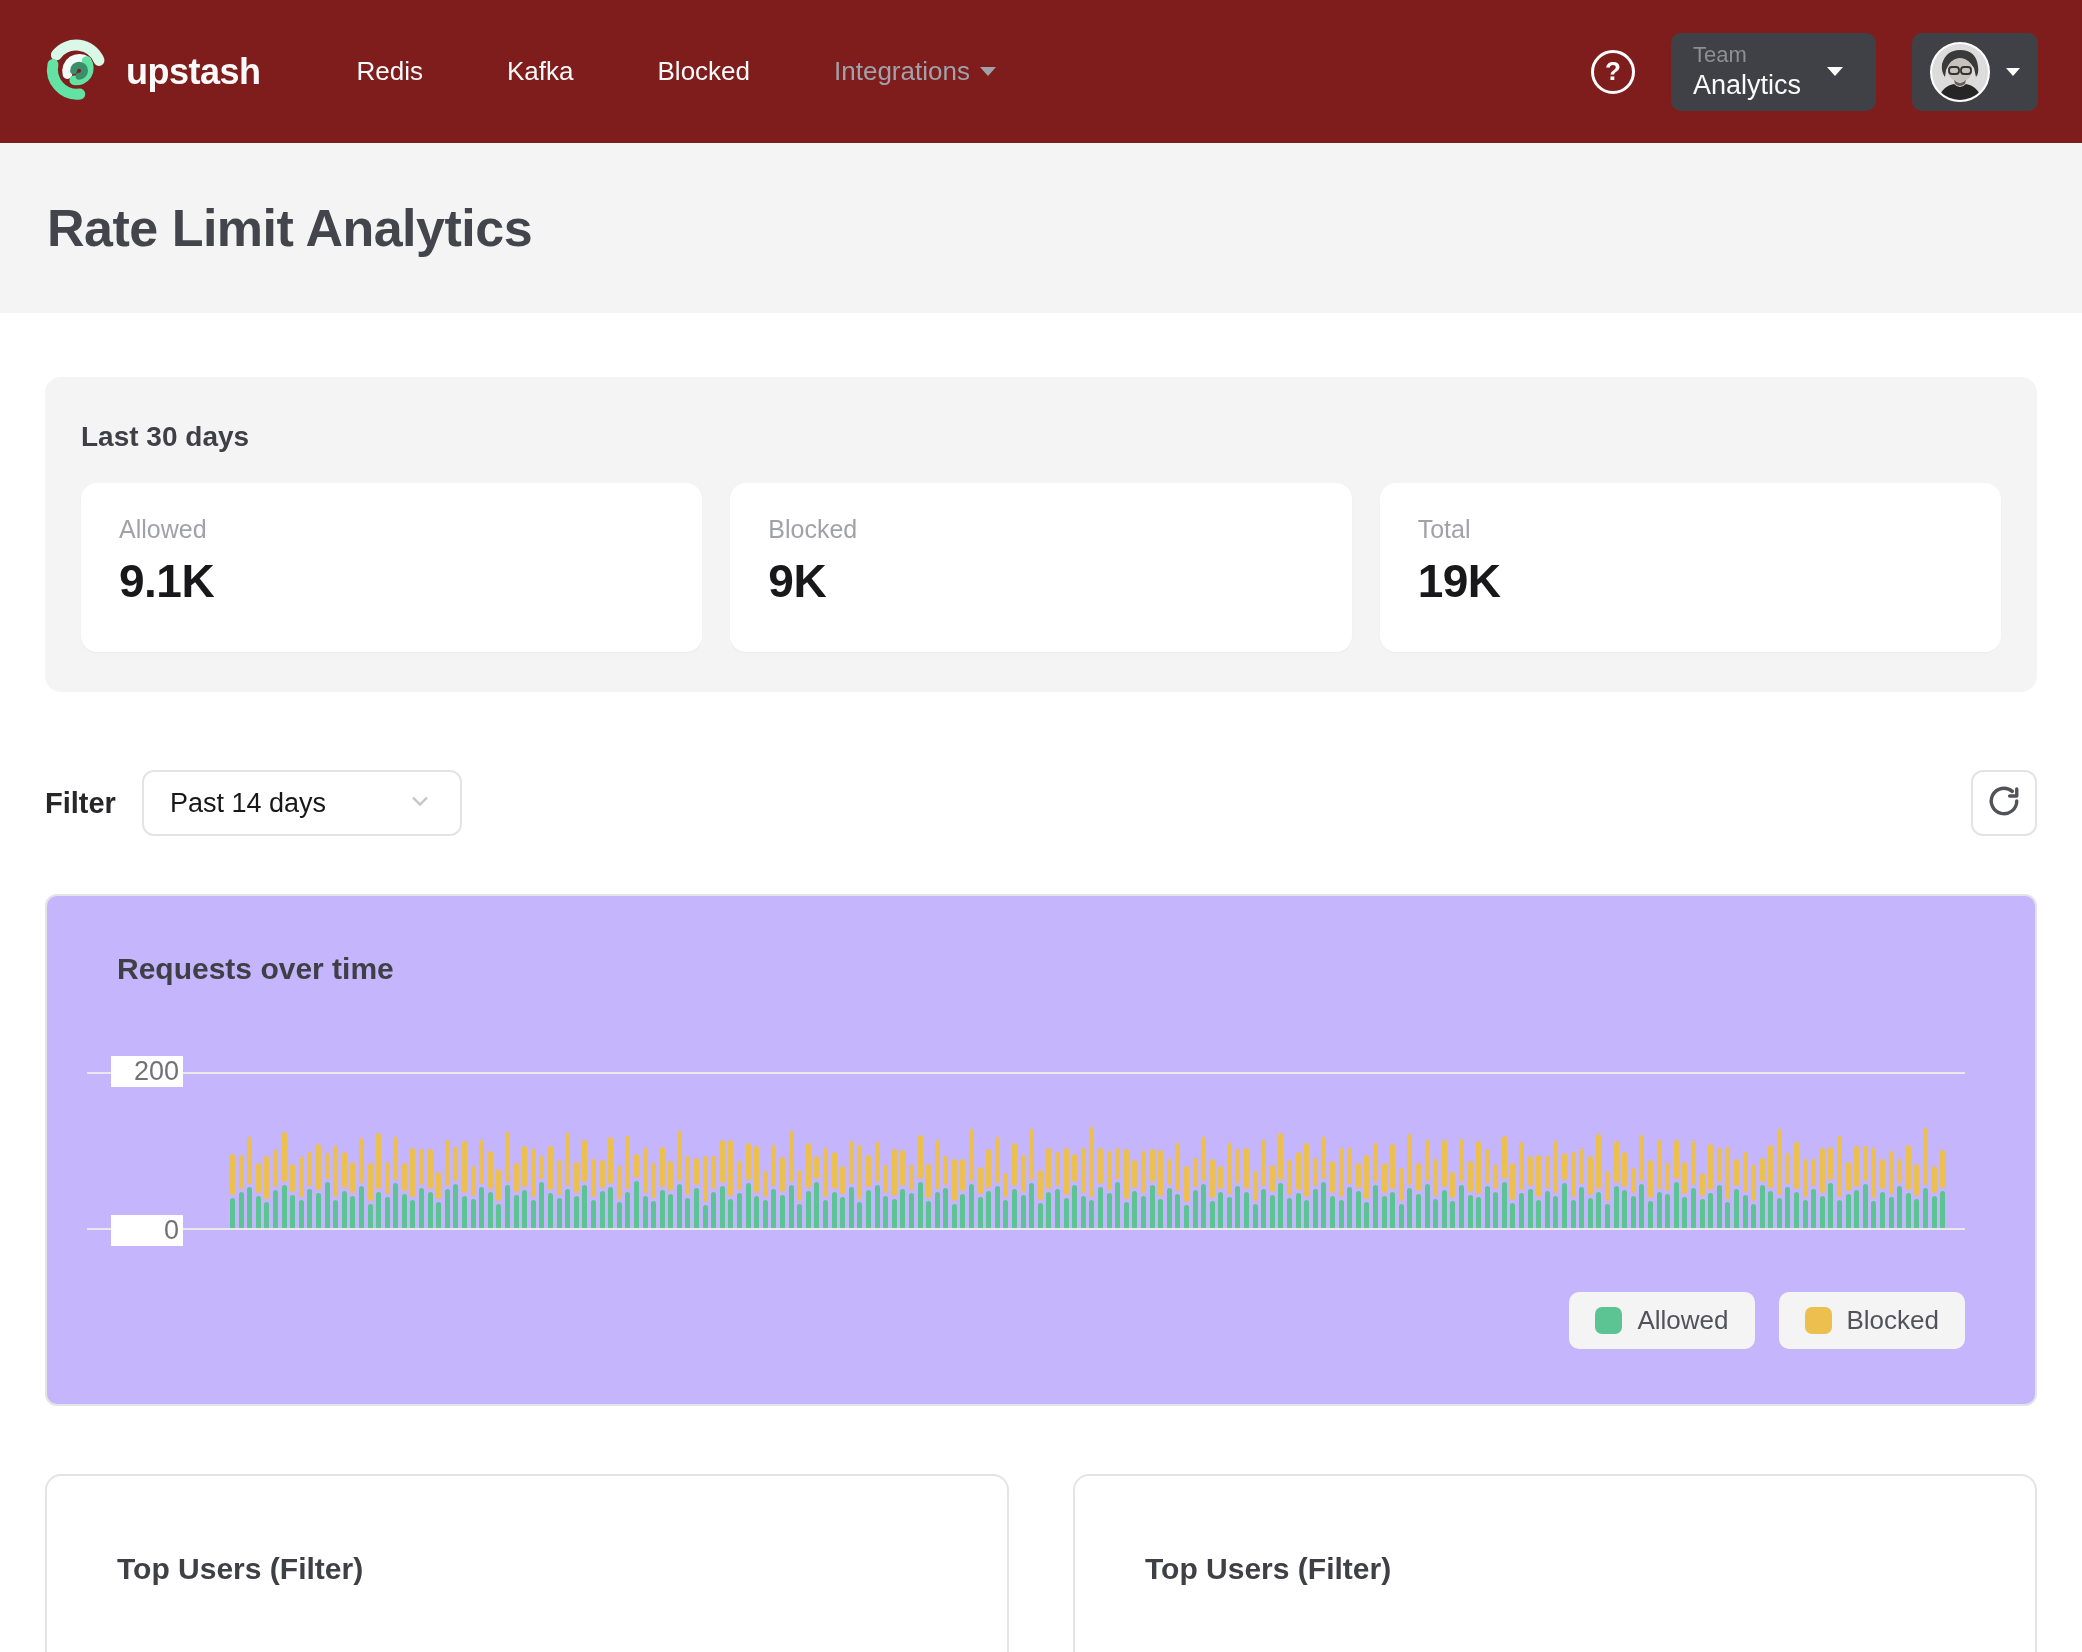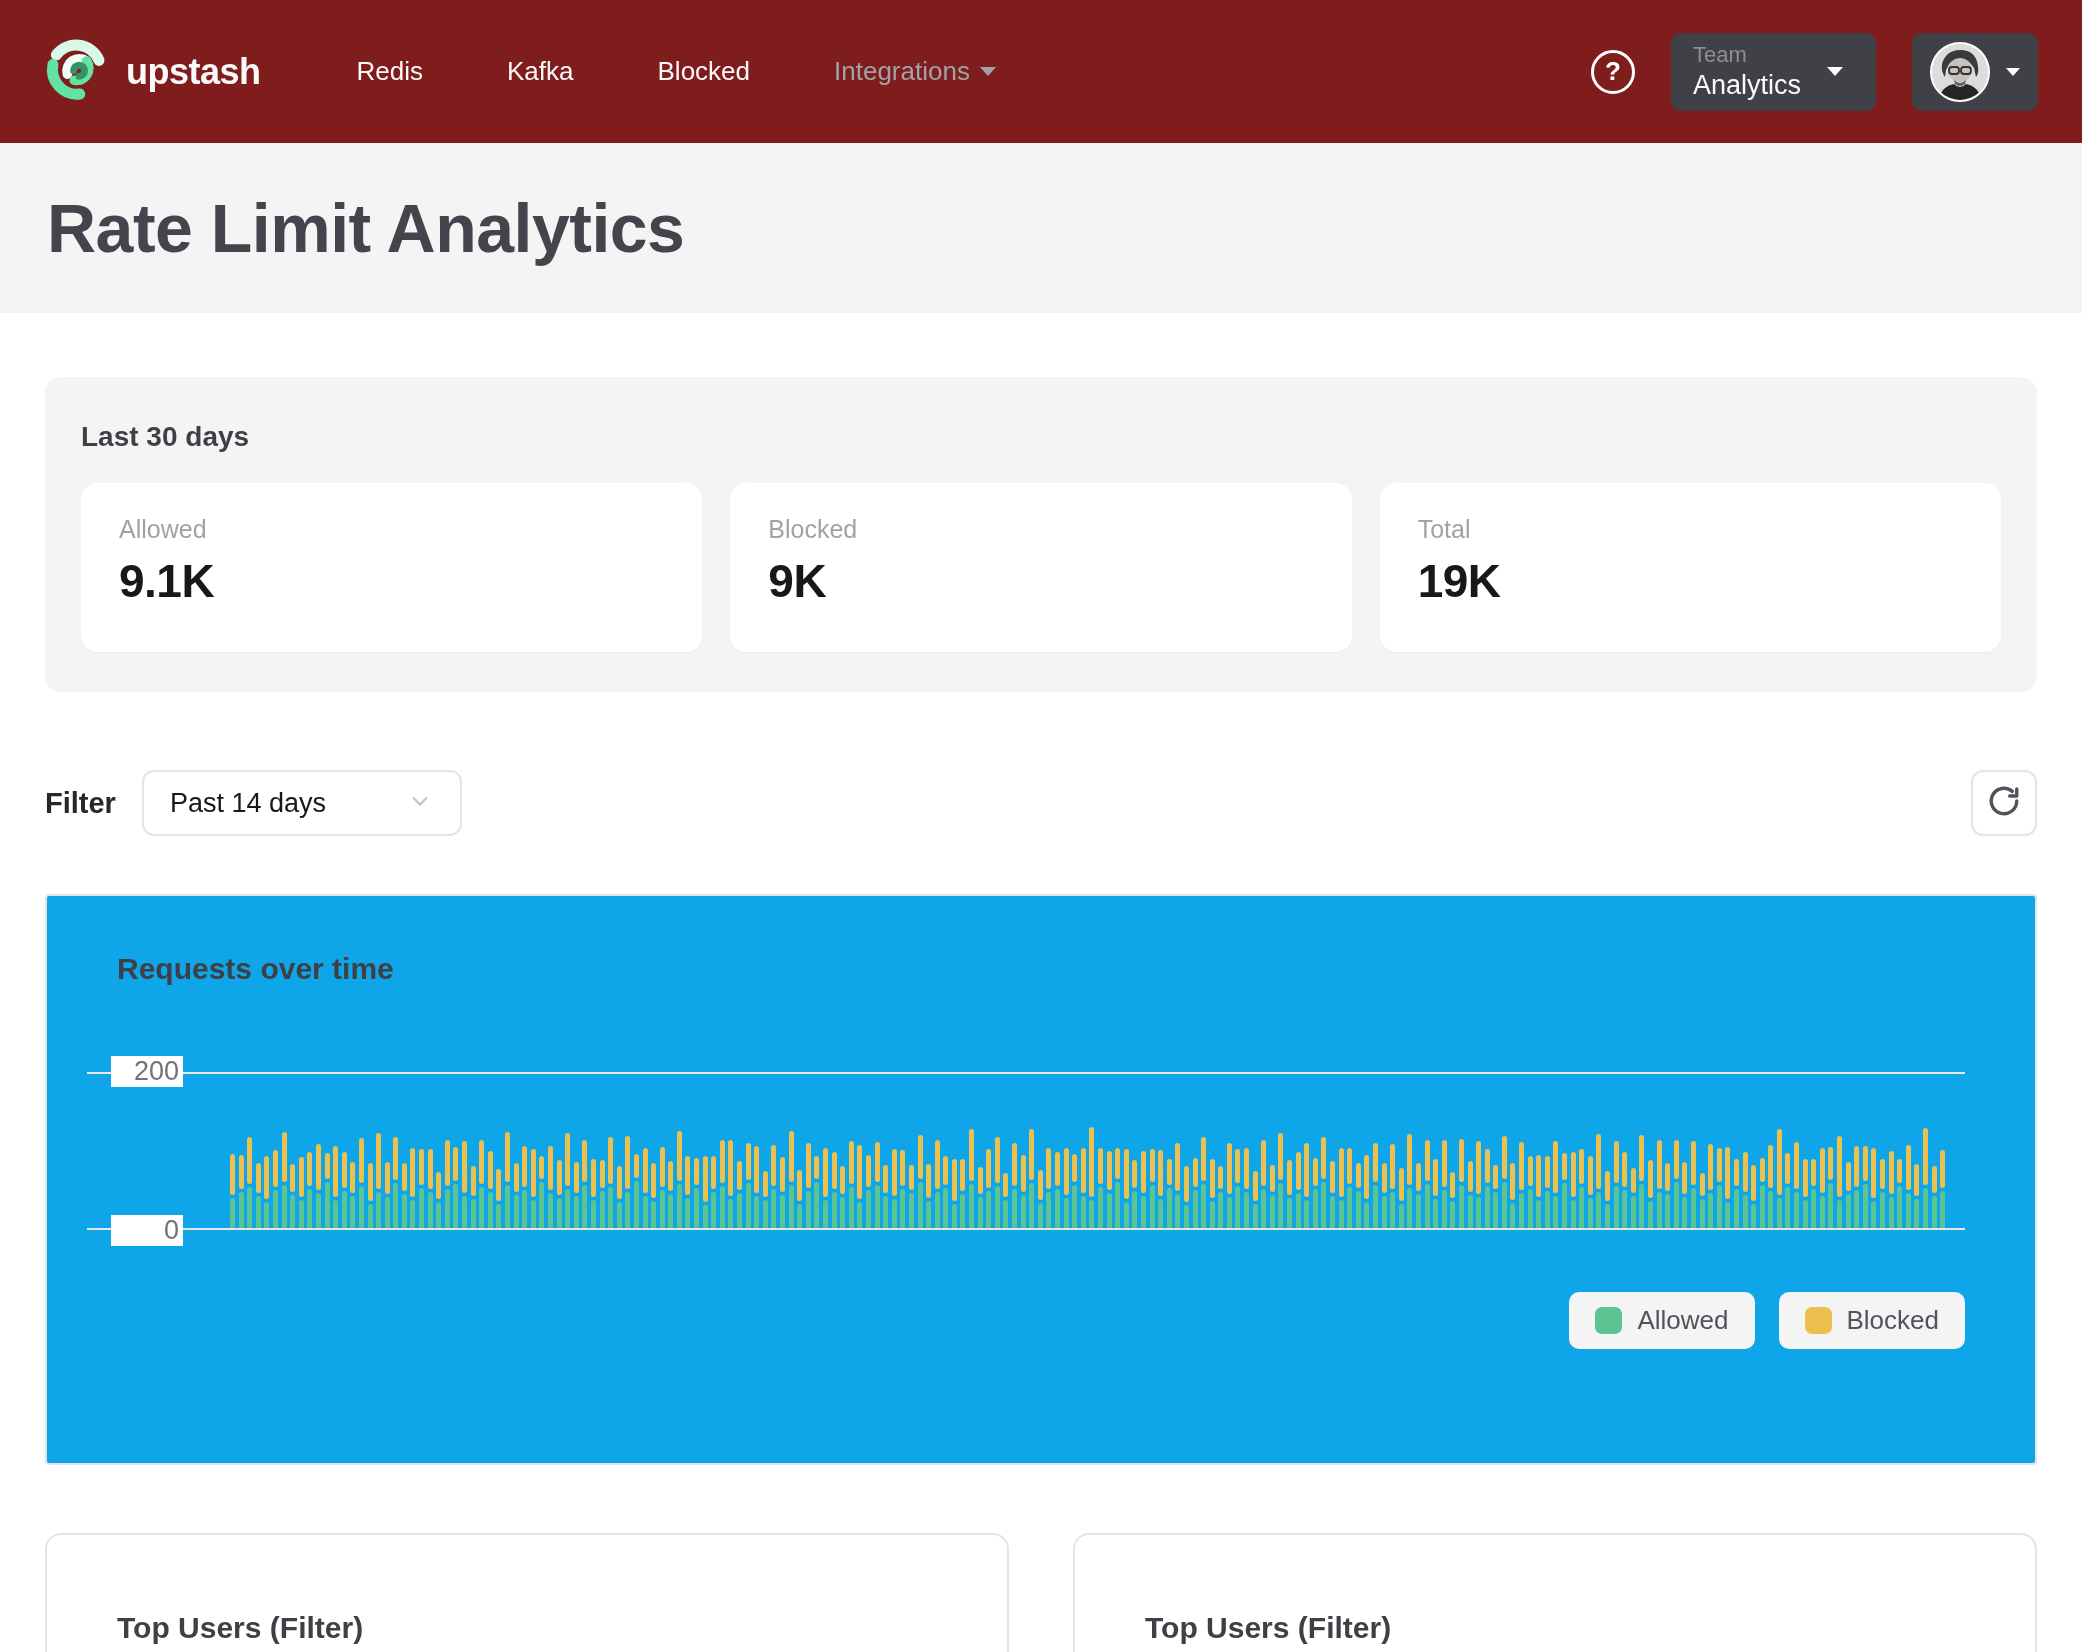--- a/index.html
+++ b/index.html
@@ -25,21 +25,21 @@
   .team-label { color:#8e8e96; font-size:22px; }
   .team-value { color:#fafafa; font-size:27px; }
   .team-box .caret, .avatar-box .caret { color:#ffffff; }
   .avatar-box { background:#3f4146; border-radius:10px; height:78px; padding:10px 18px;
                 display:flex; align-items:center; gap:16px; cursor:pointer; }
   .avatar-ring { width:60px; height:60px; border-radius:50%; background:#e8e8e8;
                  border:2px solid #ffffff; overflow:hidden; }
 
   
   .title-band { height:170px; background:#f4f4f5; display:flex; align-items:center; padding:0 47px; }
-  .page-title { font-size:68px; font-weight:bold; color:#44444c; letter-spacing:-0.5px; }
+  .page-title { font-size:52px; font-weight:bold; color:#44444c; letter-spacing:-0.5px; }
 
   
   .main { padding:0 45px; }
 
   .summary { margin-top:64px; background:#f4f4f5; border-radius:16px; padding:44px 36px 40px 36px; }
   .summary-title { font-size:28px; font-weight:bold; color:#3f3f46; margin-left:0; }
   .stats-row { display:flex; gap:28px; margin-top:30px; }
   .stat-card { flex:1; background:#ffffff; border-radius:16px; padding:32px 38px 44px 38px;
                box-shadow:0 1px 2px rgba(0,0,0,0.04); }
   .stat-label { font-size:25px; color:#a1a1aa; }
@@ -50,22 +50,22 @@
   .select-box { width:320px; height:66px; background:#ffffff; border:2px solid #e4e4e7;
                 border-radius:12px; display:flex; align-items:center; padding:0 26px;
                 cursor:pointer; }
   .select-value { font-size:27px; color:#18181b; }
   .select-chevron { margin-left:auto; color:#c4c4cc; }
   .refresh-btn { margin-left:auto; width:66px; height:66px; background:#ffffff;
                  border:2px solid #e4e4e7; border-radius:12px; display:flex; align-items:center;
                  justify-content:center; cursor:pointer; }
 
   
-  .chart-card { margin-top:58px; background:#0ea5e9; border:2px solid #e4e4e7; border-radius:4px;
-                padding:56px 70px 52px 70px; height:571px; }
+  .chart-card { margin-top:58px; background:#c4b5fd; border:2px solid #e4e4e7; border-radius:12px;
+                padding:56px 70px 52px 70px; height:512px; }
   .chart-title { font-size:30px; font-weight:bold; color:#3f3f46; }
   .plot { position:relative; height:158px; margin-top:86px; }
   .gridline { position:absolute; left:-30px; right:0; height:2px; background:#e9e9ec; }
   .gridline.top { top:0; }
   .gridline.bottom { bottom:0; }
   .ytick { position:absolute; left:-6px; width:72px; text-align:right; background:#ffffff;
            color:#71717a; font-size:27px; padding:0 4px; }
   .ytick.top { top:-16px; }
   .ytick.bottom { bottom:-16px; }
   .bars { position:absolute; left:113px; right:18px; bottom:2px; top:0;

